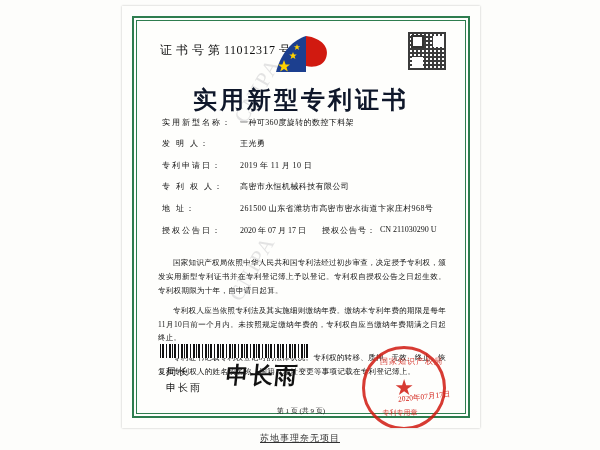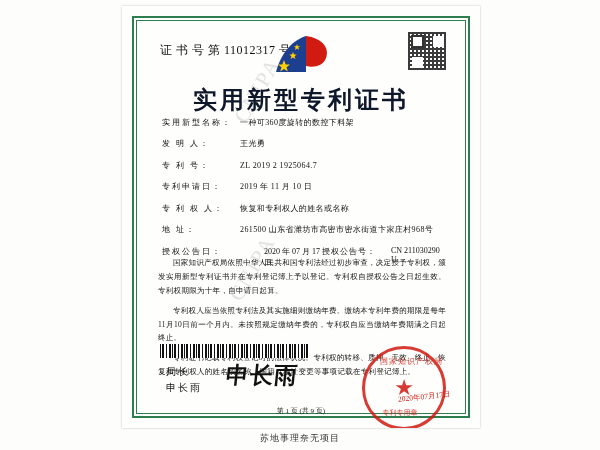--- a/index.html
+++ b/index.html
@@ -148,22 +148,22 @@
     flex: 1;
     letter-spacing: 0.4px;
   }
   .field-row2 {
     display: flex;
     font-size: 8px;
     color: #111;
     font-family: "Liberation Serif", serif;
     margin-bottom: 11px;
   }
-  .field-row2 .c1 { display: flex; flex: 0 0 160px; gap: 24px; }
-  .field-row2 .c2 { display: flex; flex: 1; gap: 11px; }
+  .field-row2 .c1 { display: flex; flex: 0 0 160px; }
+  .field-row2 .c2 { display: flex; flex: 1; }
   .field-row2 .lab { width: 78px; flex: 0 0 78px; letter-spacing: 2px; }
   .field-row2 .lab2 { width: 58px; flex: 0 0 58px; letter-spacing: 1px; }
 
   .body-text {
     position: absolute;
     left: 36px;
     right: 34px;
     top: 250px;
     font-size: 7.5px;
     line-height: 1.85;
@@ -271,20 +271,21 @@
   .caption {
     position: absolute;
     left: 0;
     right: 0;
     bottom: 5px;
     text-align: center;
     font-size: 9px;
     color: #333;
     font-family: "Liberation Serif", serif;
     letter-spacing: 1px;
+    text-decoration: underline;
   }
 </style>
 </head>
 <body>
 
 <div class="page">
   <div class="sheet">
 
     <div class="border-outer"></div>
     <div class="border-inner"></div>
@@ -316,30 +317,26 @@
     <div class="fields">
       <div class="field">
         <span class="lab">实用新型名称：</span>
         <span class="val">一种可360度旋转的数控下料架</span>
       </div>
       <div class="field">
         <span class="lab">发 明 人：</span>
         <span class="val">王光勇</span>
       </div>
       <div class="field">
-        <span class="lab">专 利 号：</span>
-        <span class="val">ZL 2019 2 1925064.7</span>
-      </div>
-      <div class="field">
         <span class="lab">专利申请日：</span>
         <span class="val">2019 年 11 月 10 日</span>
       </div>
       <div class="field">
         <span class="lab">专 利 权 人：</span>
-        <span class="val">恢复和专利权人的姓名或名称</span>
+        <span class="val">高密市永恒机械科技有限公司</span>
       </div>
       <div class="field">
         <span class="lab">地     址：</span>
         <span class="val">261500 山东省潍坊市高密市密水街道卞家庄村968号</span>
       </div>
       <div class="field-row2">
         <span class="c1">
           <span class="lab">授权公告日：</span>
           <span>2020 年 07 月 17 日</span>
         </span>

